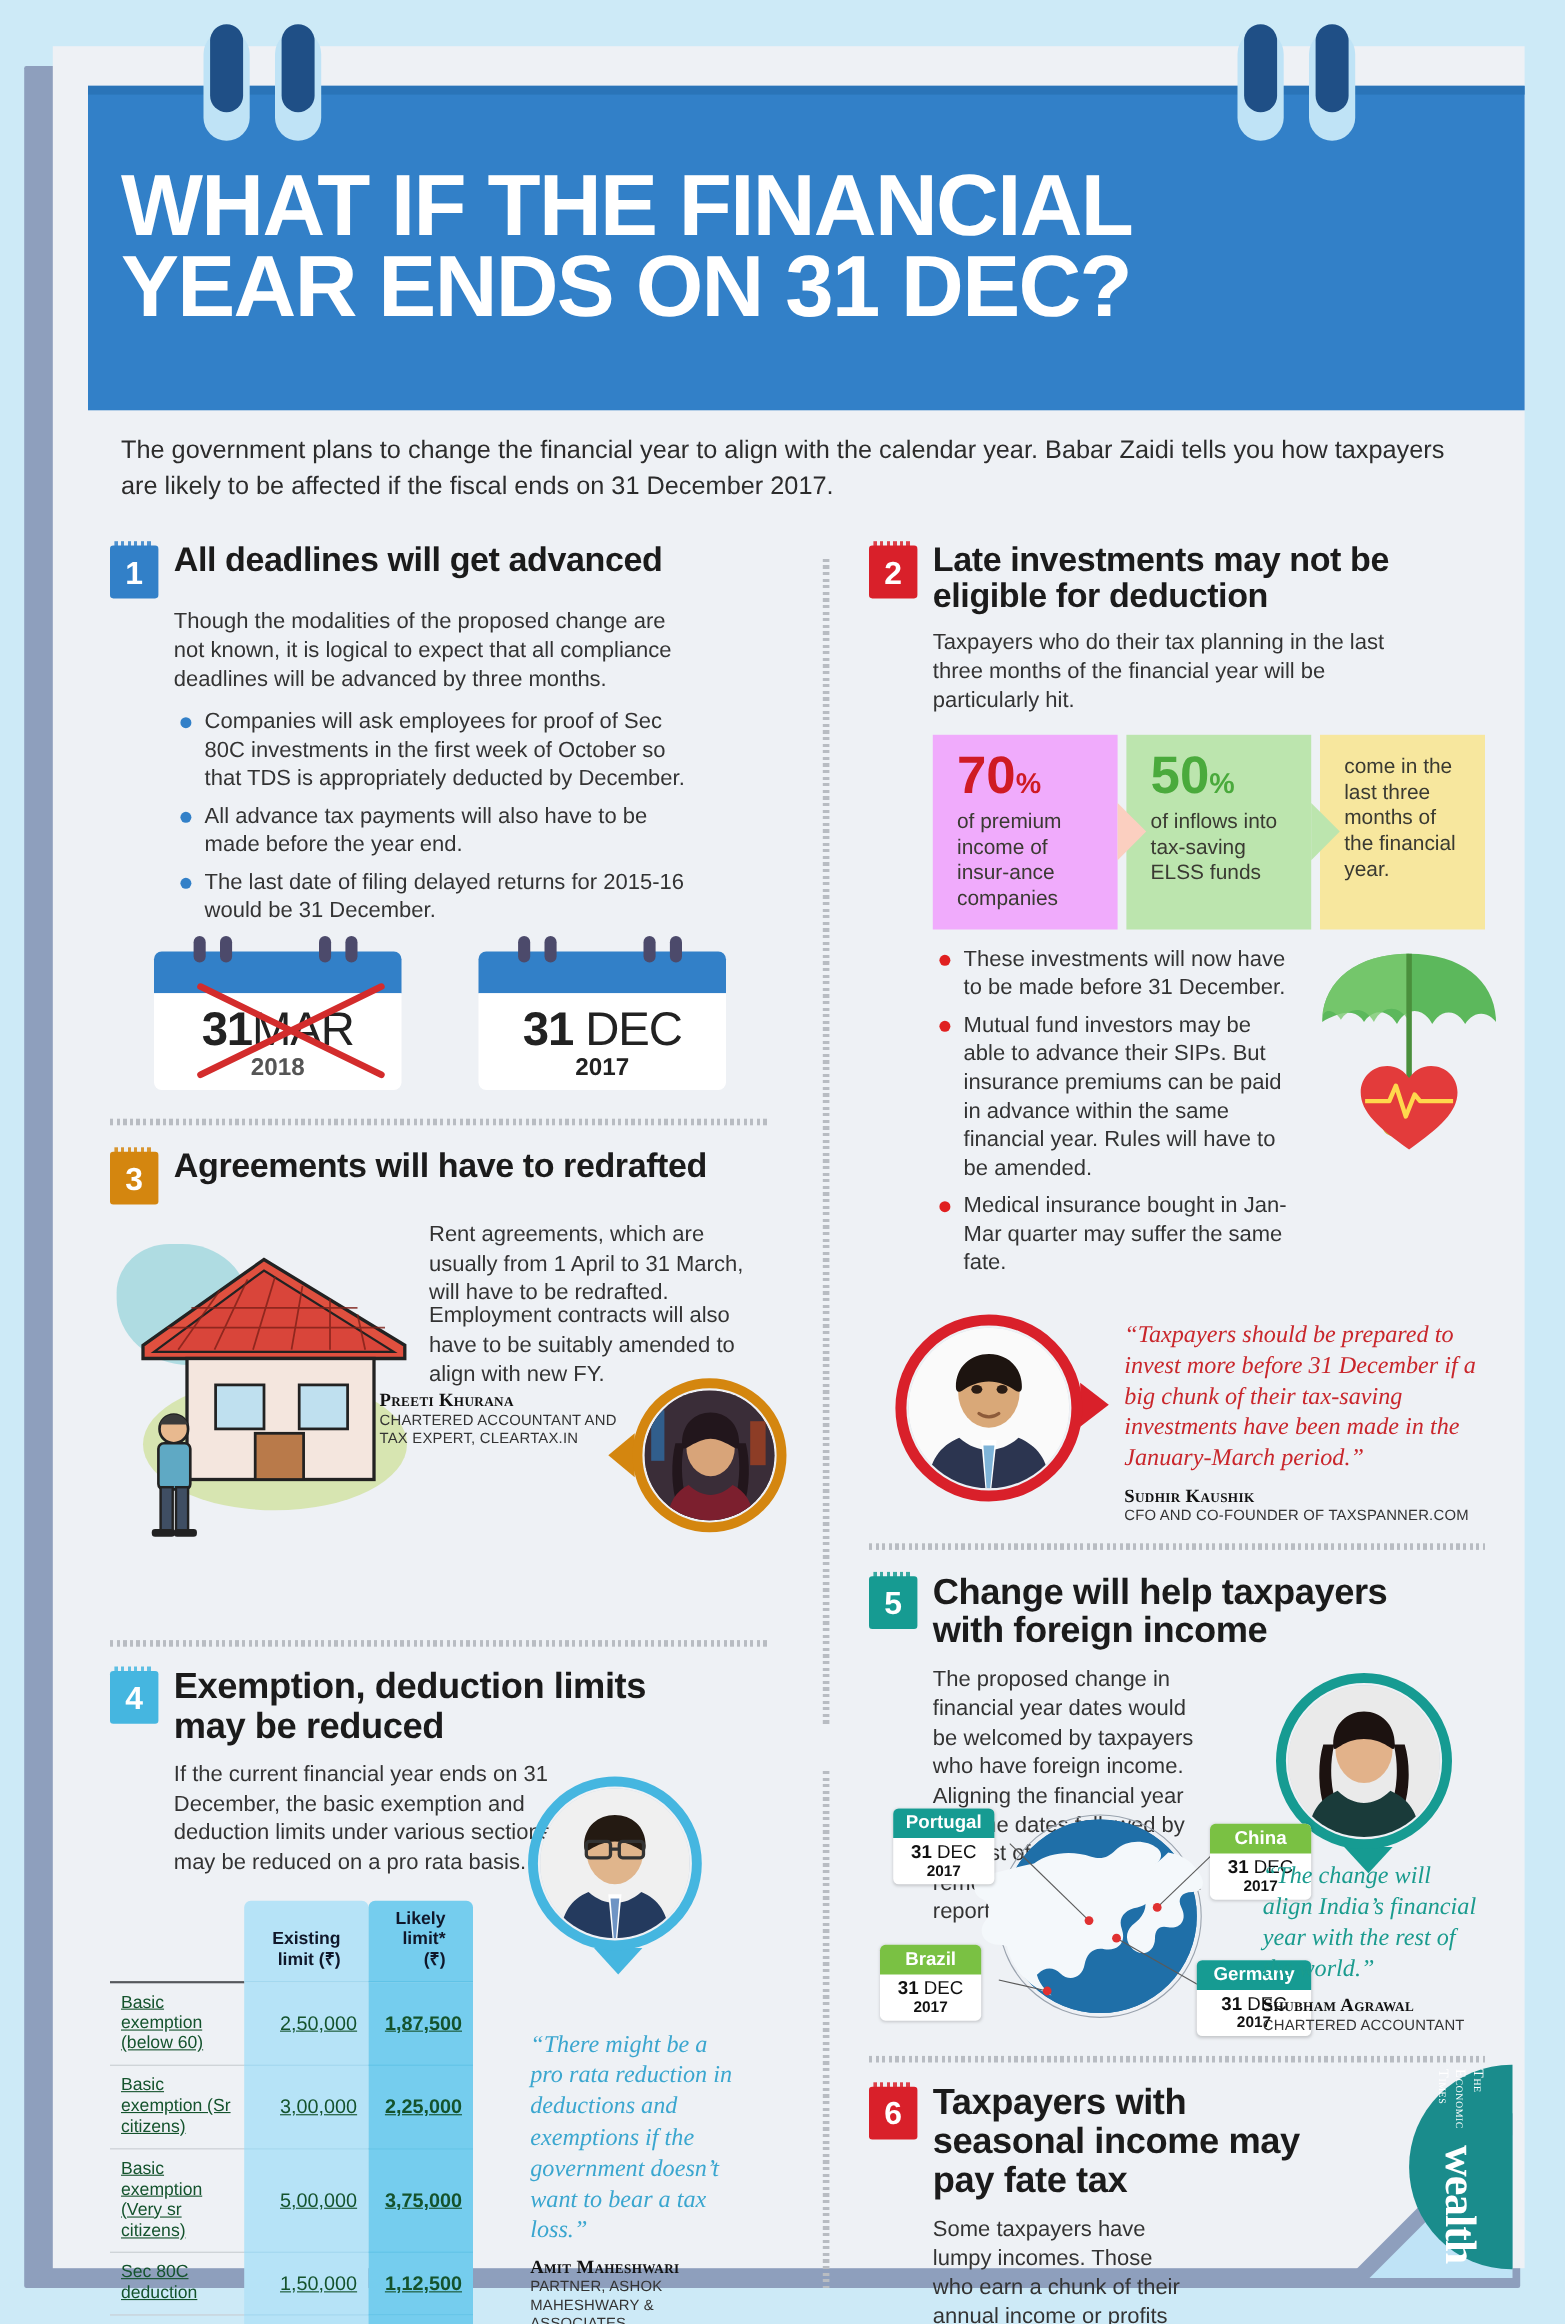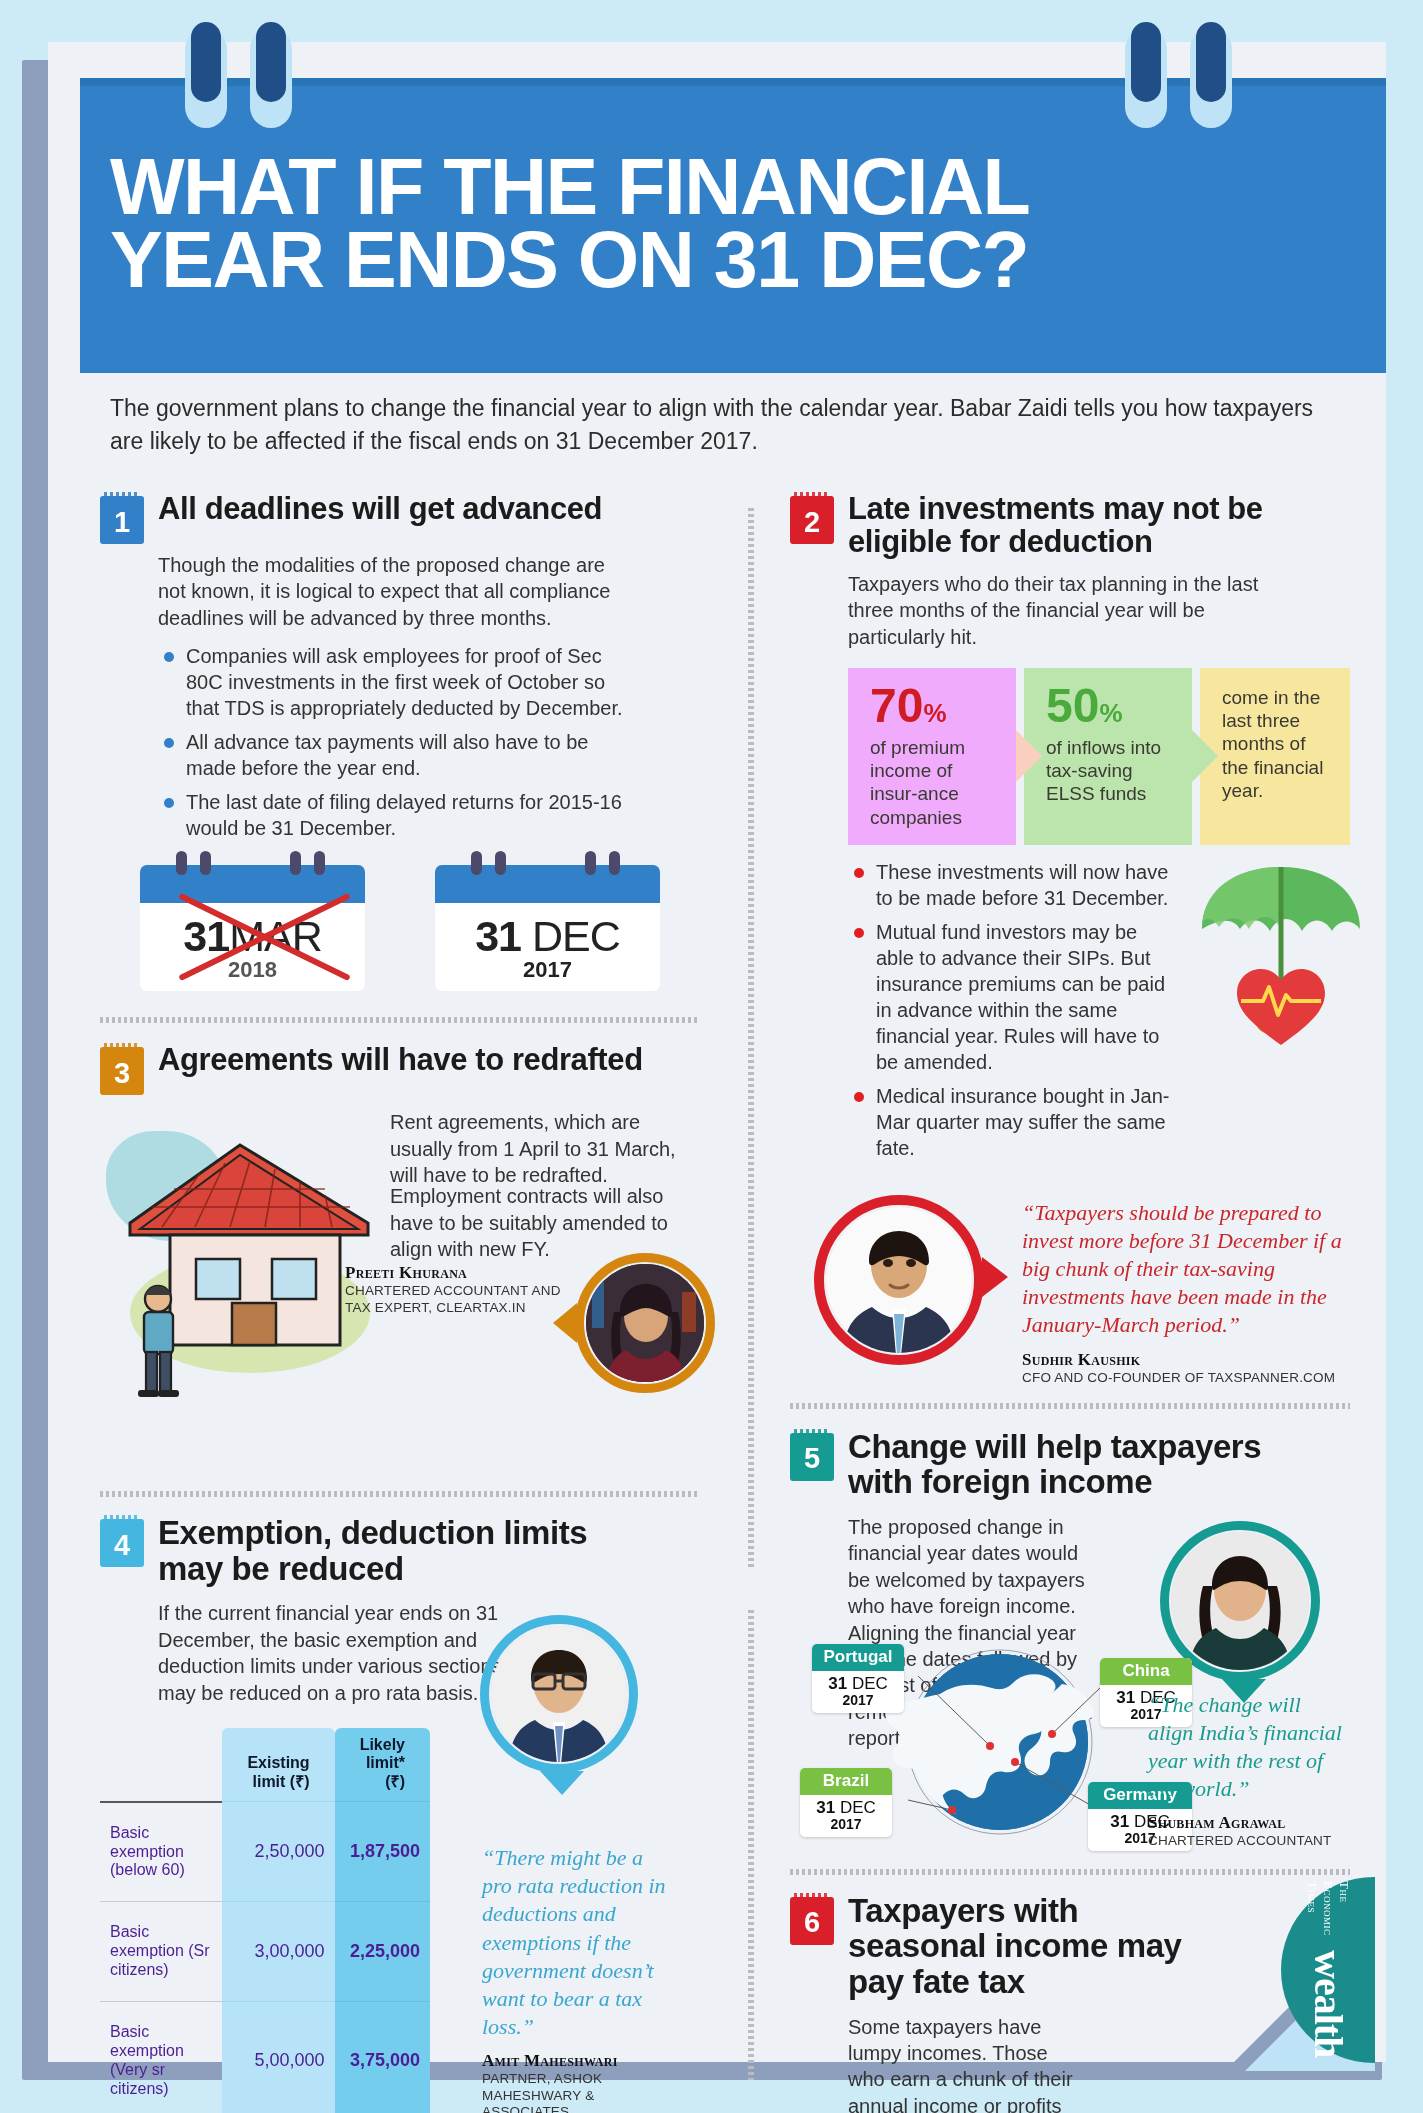--- a/index.html
+++ b/index.html
@@ -188,21 +188,21 @@
 
   
   table.limits { border-collapse: collapse; width: 330px; font-size: 15.5px; }
   table.limits th {
     font-size: 16px; font-weight: 800; color: #0f172a; text-align: right;
     padding: 8px 25px 10px; line-height: 1.15; vertical-align: bottom;
   }
   table.limits th.blank { background: transparent; }
   table.limits th.c1 { background: #b6e3f7; border-radius: 6px 6px 0 0; }
   table.limits th.c2 { background: #75cdee; border-radius: 6px 6px 0 0; }
-  table.limits td { padding: 21px 10px; color: #4c1d95; line-height: 1.18; }
+  table.limits td { padding: 9px 10px; color: #14532d; line-height: 1.18; text-decoration: underline; }
   table.limits td.lab { font-size: 16px; width: 150px; border-top: 1px solid #c8ccd2; }
   table.limits td.v1 { background: #b6e3f7; text-align: right; font-size: 18px; border-top: 1px solid #a1d6ee; }
   table.limits td.v2 { background: #75cdee; text-align: right; font-size: 18px; font-weight: 800; border-top: 1px solid #5fc2e6; }
   table.limits tr.first td.lab { border-top: 2px solid #55585c; }
 
   
   .globe-wrap { position: relative; width: 420px; height: 210px; margin-top: 10px; }
   .callout {
     position: absolute; background: #fff; border-radius: 5px;
     box-shadow: 0 1px 3px rgba(0,0,0,.18); width: 92px;

